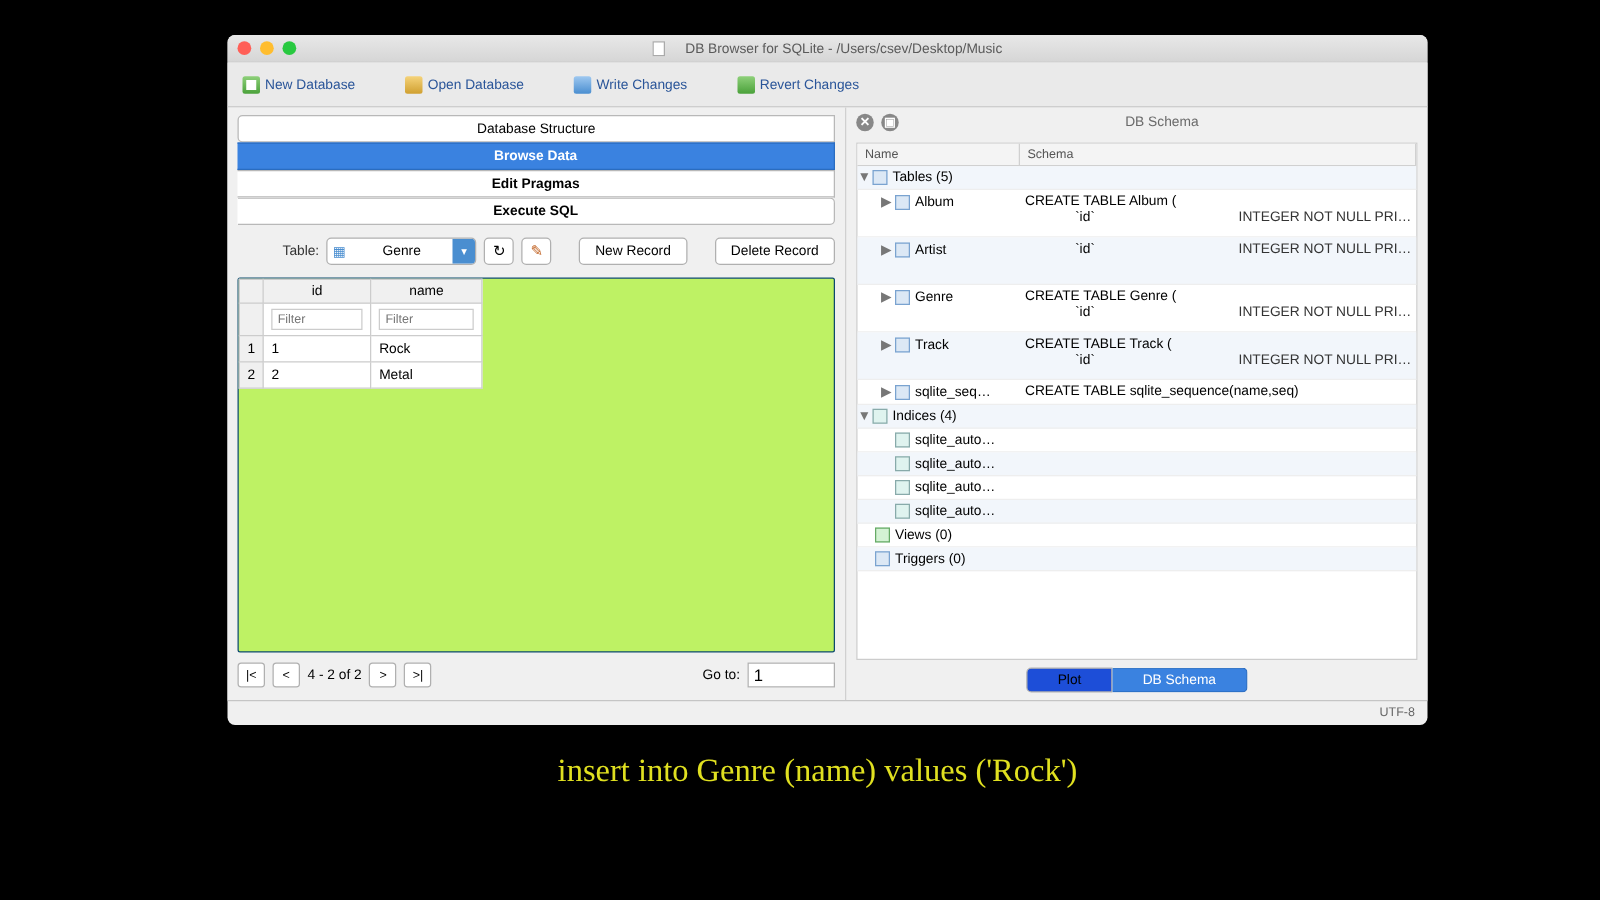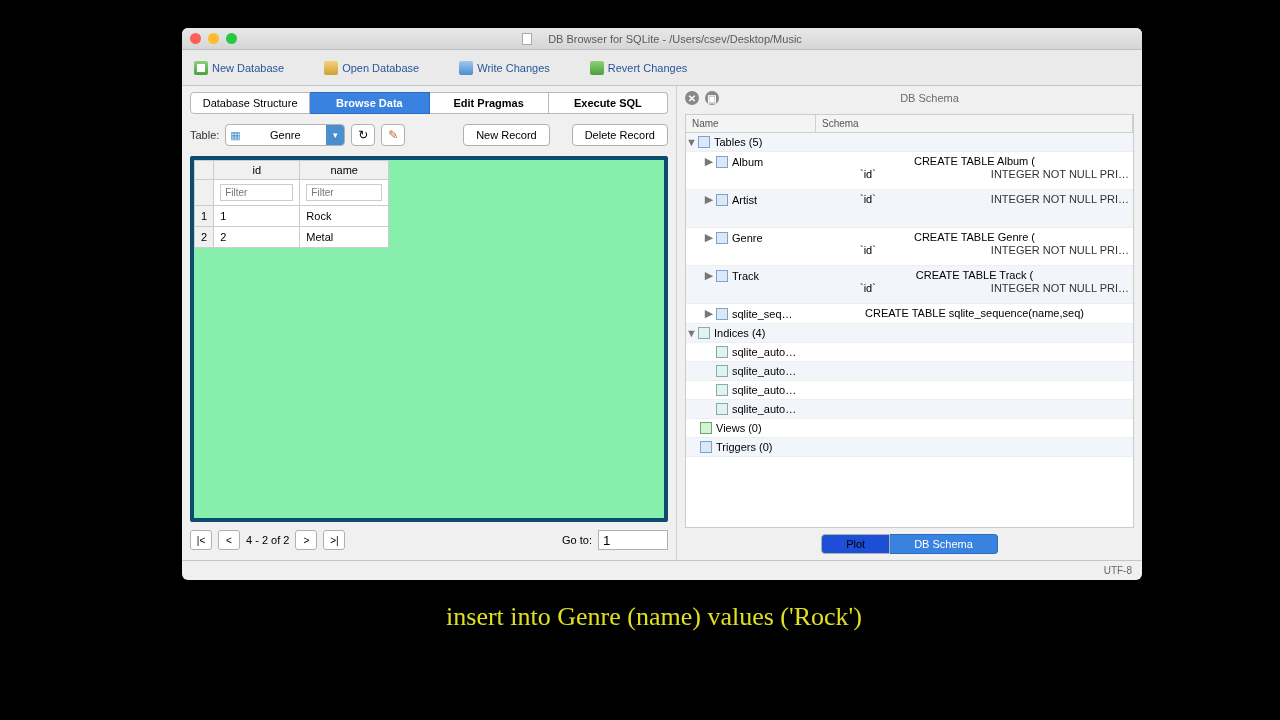--- a/index.html
+++ b/index.html
@@ -49,45 +49,45 @@
   .ic-new{background:linear-gradient(#8ed07a,#4aa13a);border-radius:2px;position:relative;}
   .ic-new::after{content:"";position:absolute;left:3px;top:3px;width:8px;height:8px;background:#fff;}
   .ic-open{background:linear-gradient(#f5d37a,#d0a030);border-radius:2px;}
   .ic-write{background:linear-gradient(#9ec8f0,#4a8ed0);border-radius:2px;}
   .ic-revert{background:linear-gradient(#8ed07a,#4aa13a);border-radius:2px;}
   
   .content { flex:1; display:flex; background:#f0f0f0; }
   .left-pane { width:494px; padding:6px 8px 10px 8px; display:flex; flex-direction:column; }
   .right-pane { flex:1; display:flex; flex-direction:column; border-left:1px solid #d0d0d0; position:relative; }
   
-  .tabrow { display:flex; margin-bottom:10px; }
+  .tabrow { display:flex; margin-bottom:10px;flex-direction:column; }
   .tab {
     flex:1; text-align:center; padding:4px 0;
     background:#fff; border:1px solid #b8b8b8;
     font-size:11px;
   }
   .tab + .tab { border-left:none;font-weight:bold; }
   .tab:first-child{border-radius:4px 0 0 4px;}
   .tab:last-child{border-radius:0 4px 4px 0;}
   .tab.active{background:#3a82e0;color:#fff;border-color:#2a6cc0;}
   
   .tablerow{display:flex;align-items:center;gap:6px;margin-bottom:10px;}
-  .lbl{color:#333;}
+  .lbl{color:#333;margin-left:36px;}
   .combo{
     display:flex;align-items:center;border:1px solid #b0b0b0;border-radius:4px;
     background:#fff;height:22px;width:120px;overflow:hidden;
   }
   .combo .cicon{width:18px;display:flex;justify-content:center;align-items:center;color:#4a8ed0;}
   .combo .ctext{flex:1;text-align:center;}
   .combo .caret{width:18px;background:#4a8ed0;color:#fff;display:flex;justify-content:center;align-items:center;font-size:9px;height:100%;}
   .iconbtn{width:24px;height:22px;border:1px solid #b0b0b0;border-radius:4px;background:#fff;display:flex;align-items:center;justify-content:center;font-size:12px;}
   .btn{height:22px;padding:0 12px;border:1px solid #b0b0b0;border-radius:4px;background:#fff;display:flex;align-items:center;font-size:11px;}
   .spacer{flex:1;}
   
-  .gridwrap{flex:1;background:#86efac;border:4px solid #0c4a6e;border-radius:2px;}
+  .gridwrap{flex:1;background:#bef264;border:1px solid #0c4a6e;border-radius:2px;}
   .grid{width:195px;}
   .grid table{border-collapse:collapse;width:100%;background:#fff;}
   .grid th,.grid td{border:1px solid #ccc;font-size:11px;}
   .grid th{background:#f0f0f0;font-weight:normal;padding:3px 0;width:50%;}
   .grid th.rownum{width:22px;}
   .grid .filter input{width:100%;border:1px solid #ccc;padding:2px 4px;font-size:10px;color:#999;}
   .grid td{padding:4px 6px;}
   .grid td.rown{background:#f0f0f0;text-align:center;width:22px;}
   
   .pager{display:flex;align-items:center;gap:6px;padding-top:8px;}
@@ -98,21 +98,21 @@
   .circ{width:14px;height:14px;border-radius:50%;background:#888;color:#fff;display:flex;align-items:center;justify-content:center;font-size:10px;font-weight:bold;}
   .rptitle{flex:1;text-align:center;color:#6a6a6a;font-size:11px;}
   .schema-table{flex:1;margin:4px 8px 0 8px;border:1px solid #ccc;background:#fff;}
   .schema-hdr{display:flex;background:#f4f4f4;border-bottom:1px solid #d0d0d0;}
   .schema-hdr > div{padding:3px 6px;font-size:10px;color:#555;border-right:1px solid #d0d0d0;}
   .col-name{width:130px;} .col-schema{flex:1;}
   .tree{font-size:11px;}
   .trow{display:flex;align-items:flex-start;border-bottom:1px solid #eee;padding:1px 0;}
   .trow.alt{background:#f2f6fb;}
   .tcell-name{width:130px;display:flex;align-items:center;padding:2px 0;}
-  .tcell-schema{flex:1;padding:2px 4px;line-height:13px;text-align:center;}
+  .tcell-schema{flex:1;padding:2px 4px;line-height:13px;}
   .disc{display:inline-block;width:10px;text-align:center;color:#777;margin-right:2px;}
   .ticon{width:12px;height:12px;display:inline-block;margin-right:4px;border:1px solid #7aa3d0;background:#dce8f5;}
   .subline{display:flex;justify-content:space-between;}
   .subline span:last-child{color:#333;}
   
   .rtabs{display:flex;justify-content:center;gap:0;padding:6px 0;}
   .rtab{padding:3px 24px;border:1px solid #b0b0b0;background:#1d4ed8;font-size:11px;}
   .rtab:first-child{border-radius:4px 0 0 4px;}
   .rtab:last-child{border-radius:0 4px 4px 0;border-left:none;}
   .rtab.active{background:#3a82e0;color:#fff;border-color:#2a6cc0;}

